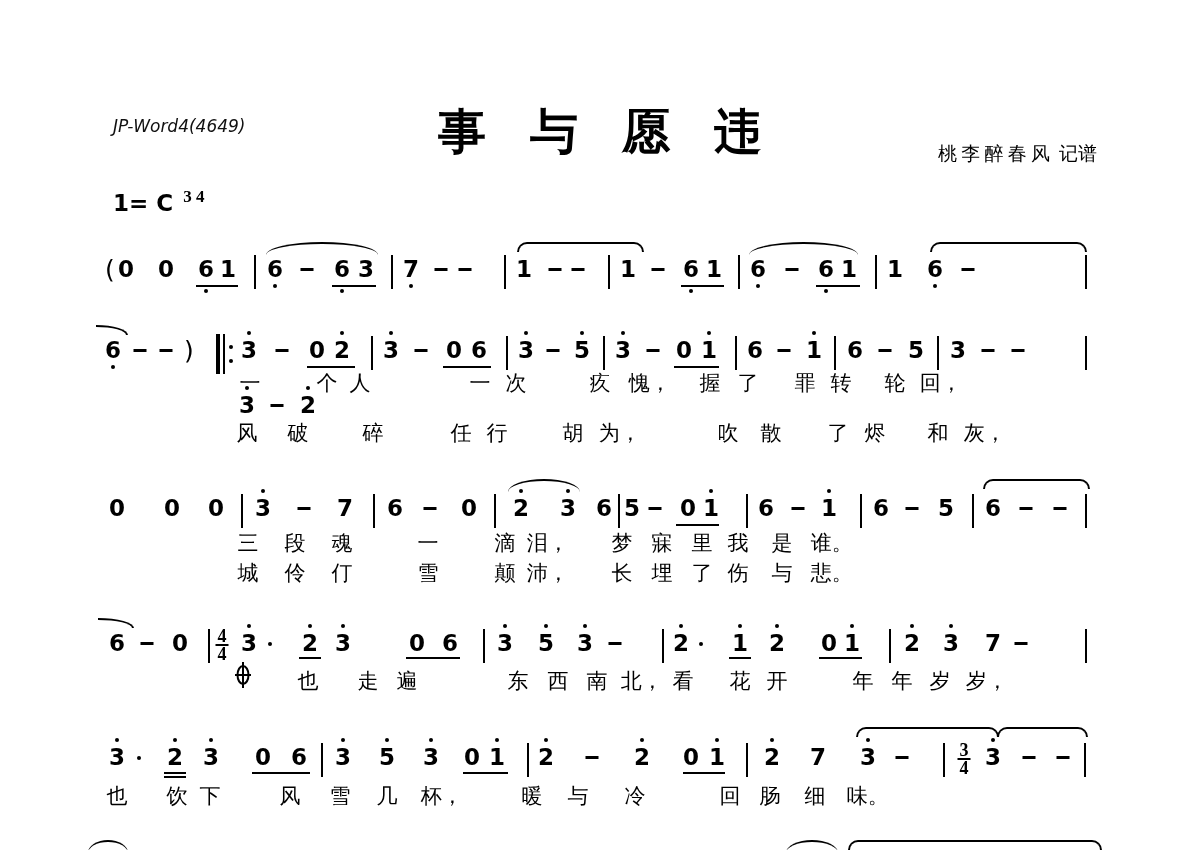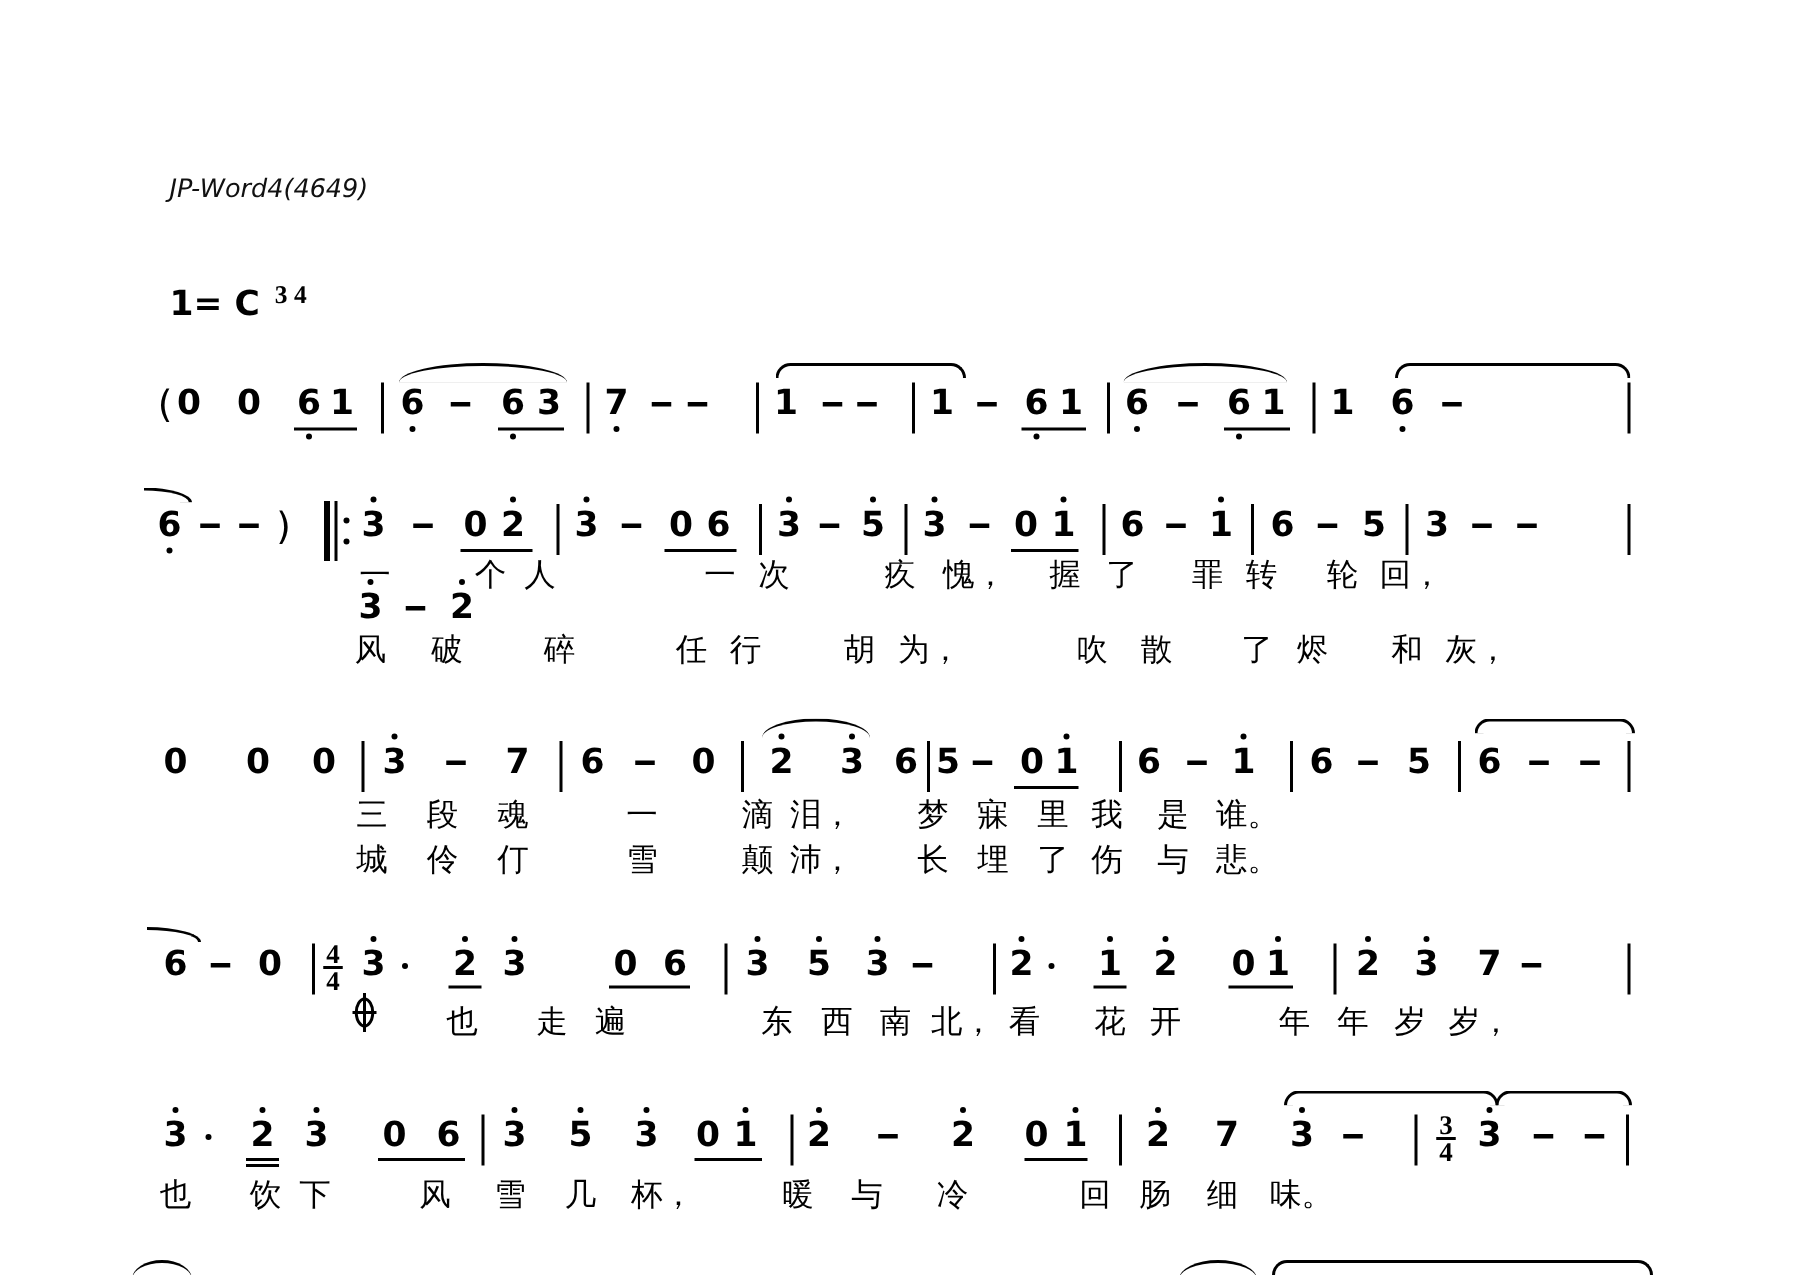--- a/index.html
+++ b/index.html
@@ -50,29 +50,34 @@
   .lyr{position:absolute;transform:translateX(-50%);font:400 21px "Liberation Serif",serif;
        color:#000;white-space:nowrap;}
   .lyr.wide{transform:translateX(-27%);}
   .coda{position:absolute;transform:translateX(-50%);}
 </style>
 </head>
 <body>
 
 <div class="page">
   <div class="watermark">JP-Word4(4649)</div>
+  <h1 class="title">事与愿违</h1>
   <div class="keysig">
     <span>1= C</span>
     <span class="tsv">
       <span>3</span>
       <span class="fb"></span>
       <span>4</span>
     </span>
   </div>
   <div class="credits">
+    <div class="crow">
+      <span class="cname">桃李醉春风</span>
+      <span class="crole">记谱</span>
+    </div>
   </div>
   <div id="score">
       <div class="note paren" style="left: 110px; top: 257px;">(</div>
       <div class="note" style="left: 126px; top: 257px;">0</div>
       <div class="note" style="left: 166px; top: 257px;">0</div>
       <div class="note" style="left: 206px; top: 257px;">6<div class="dot lo bu"></div></div>
       <div class="note" style="left: 228px; top: 257px;">1</div>
       <div class="beam" style="left: 196px; width: 42px; top: 285px;"></div>
       <div class="bar" style="left: 254px; top: 255px;"></div>
       <div class="note" style="left: 275px; top: 257px;">6<div class="dot lo"></div></div>

